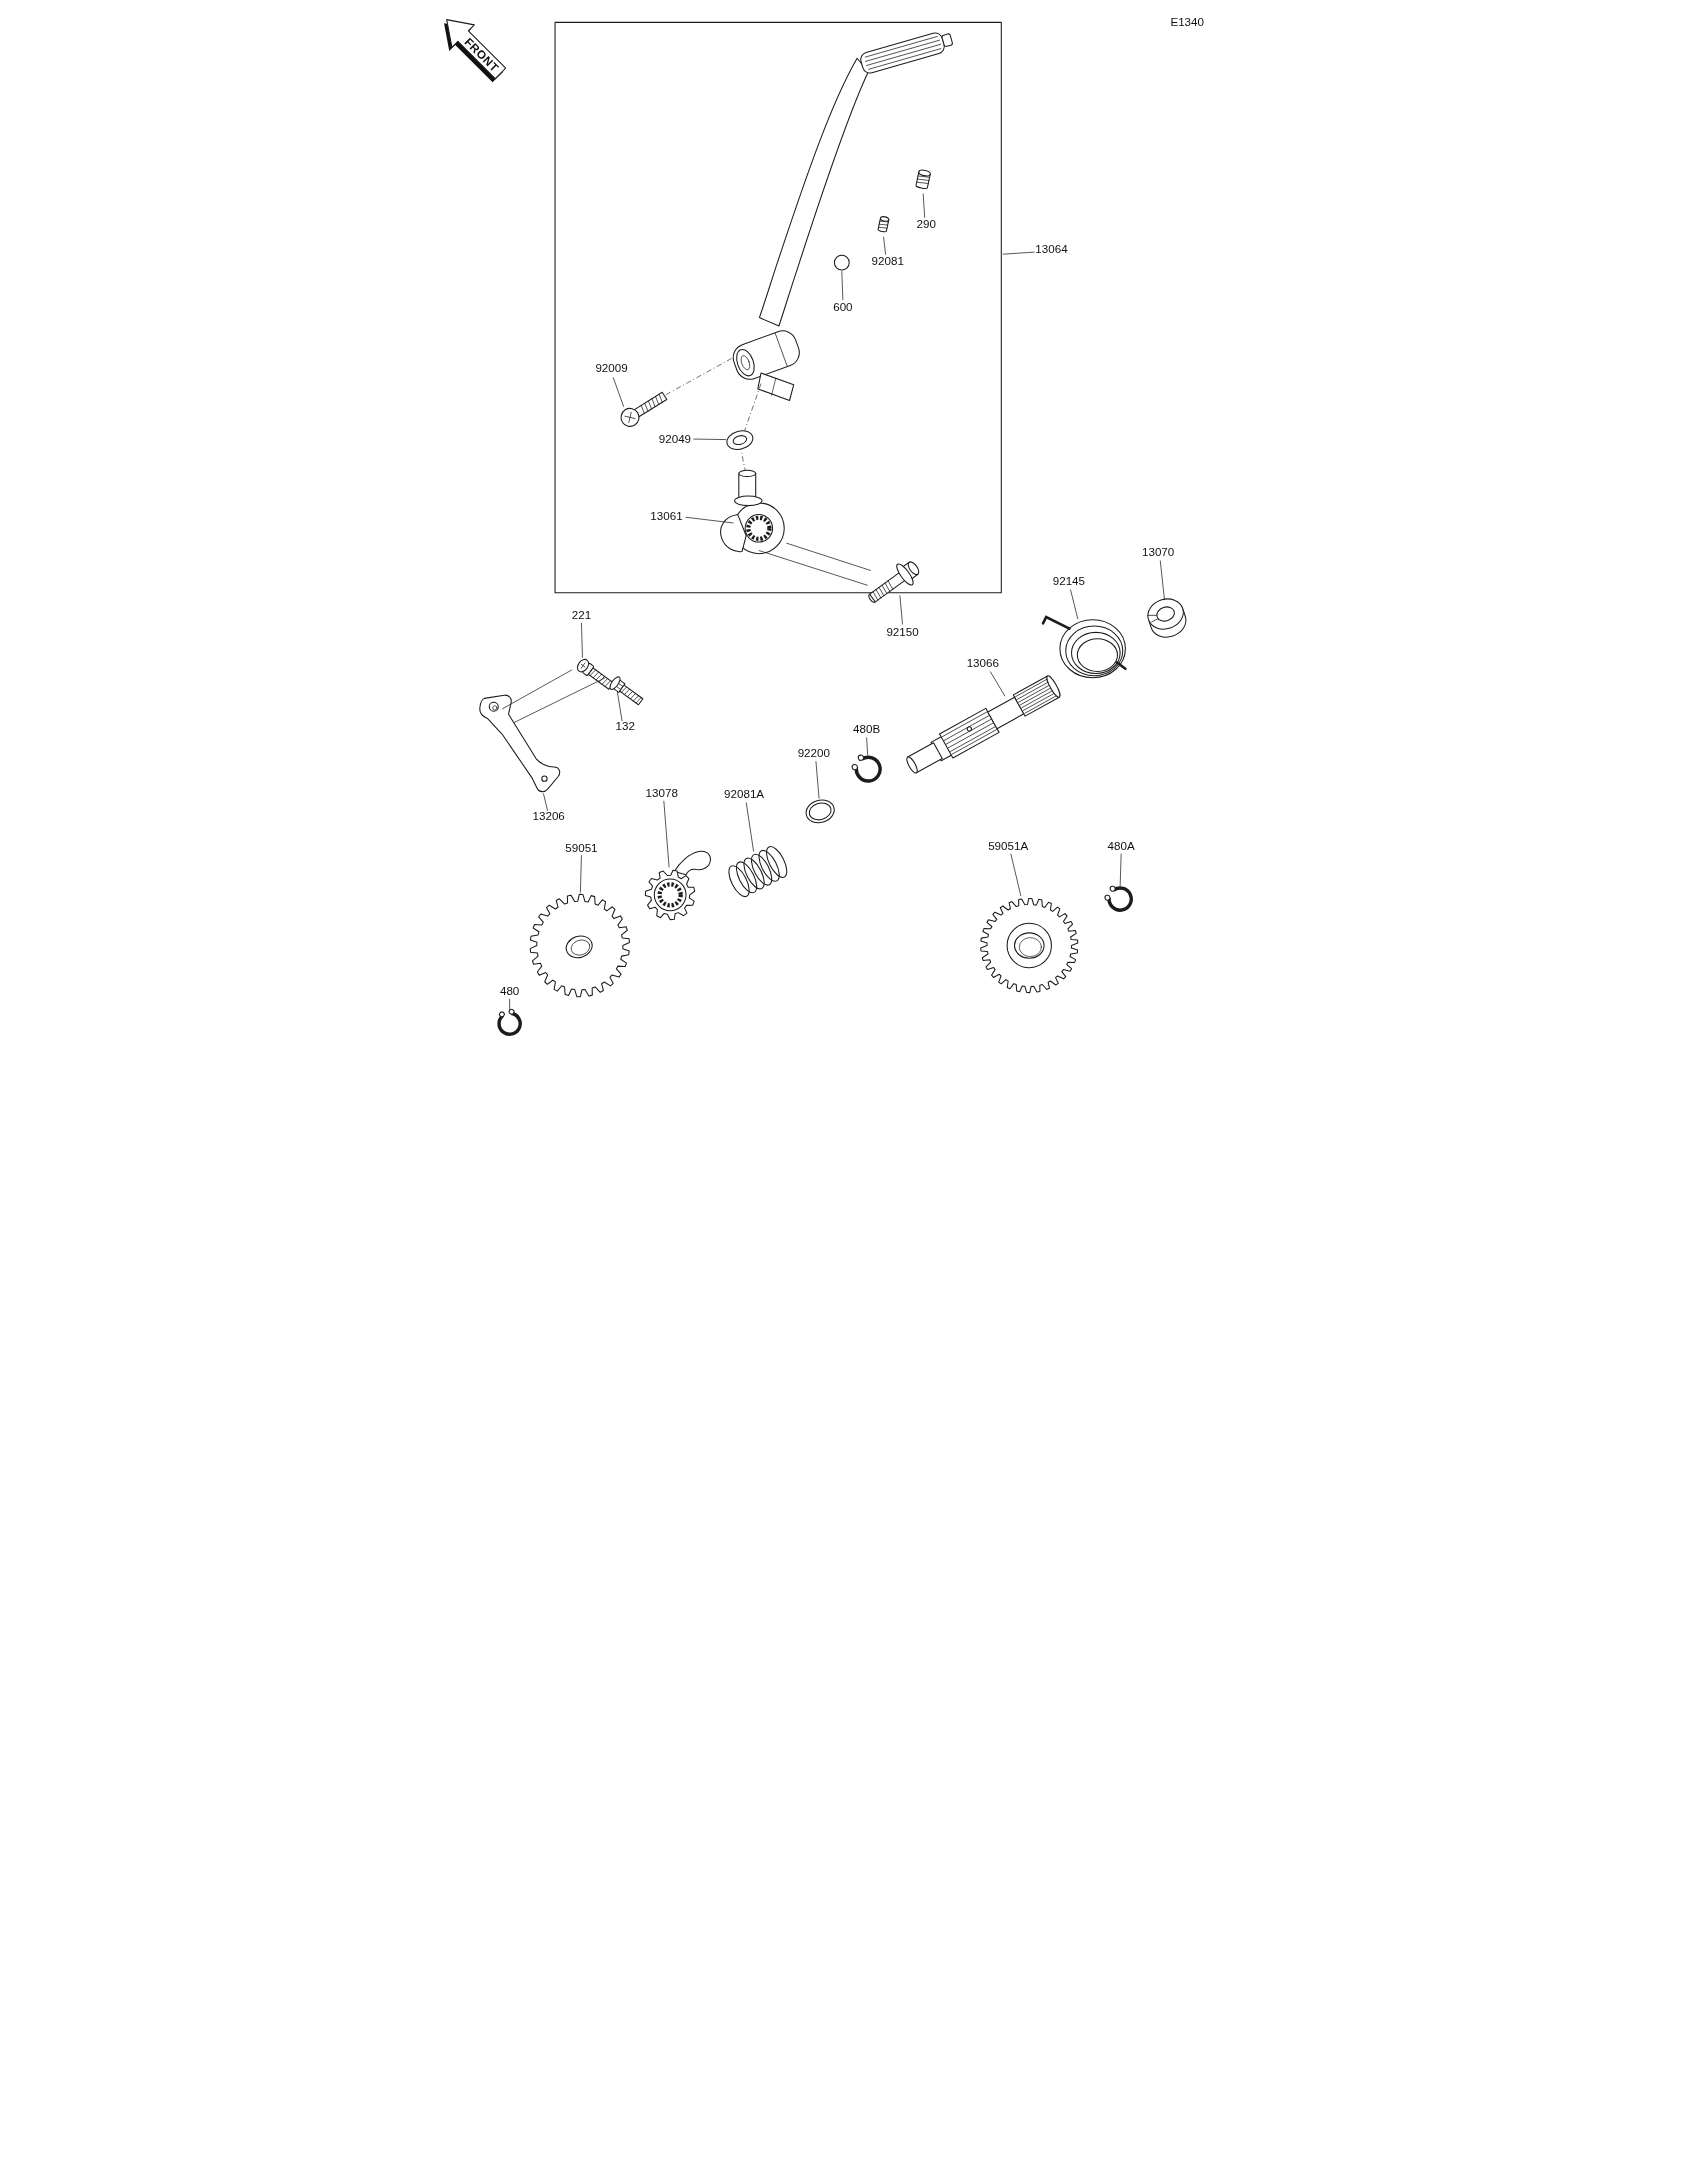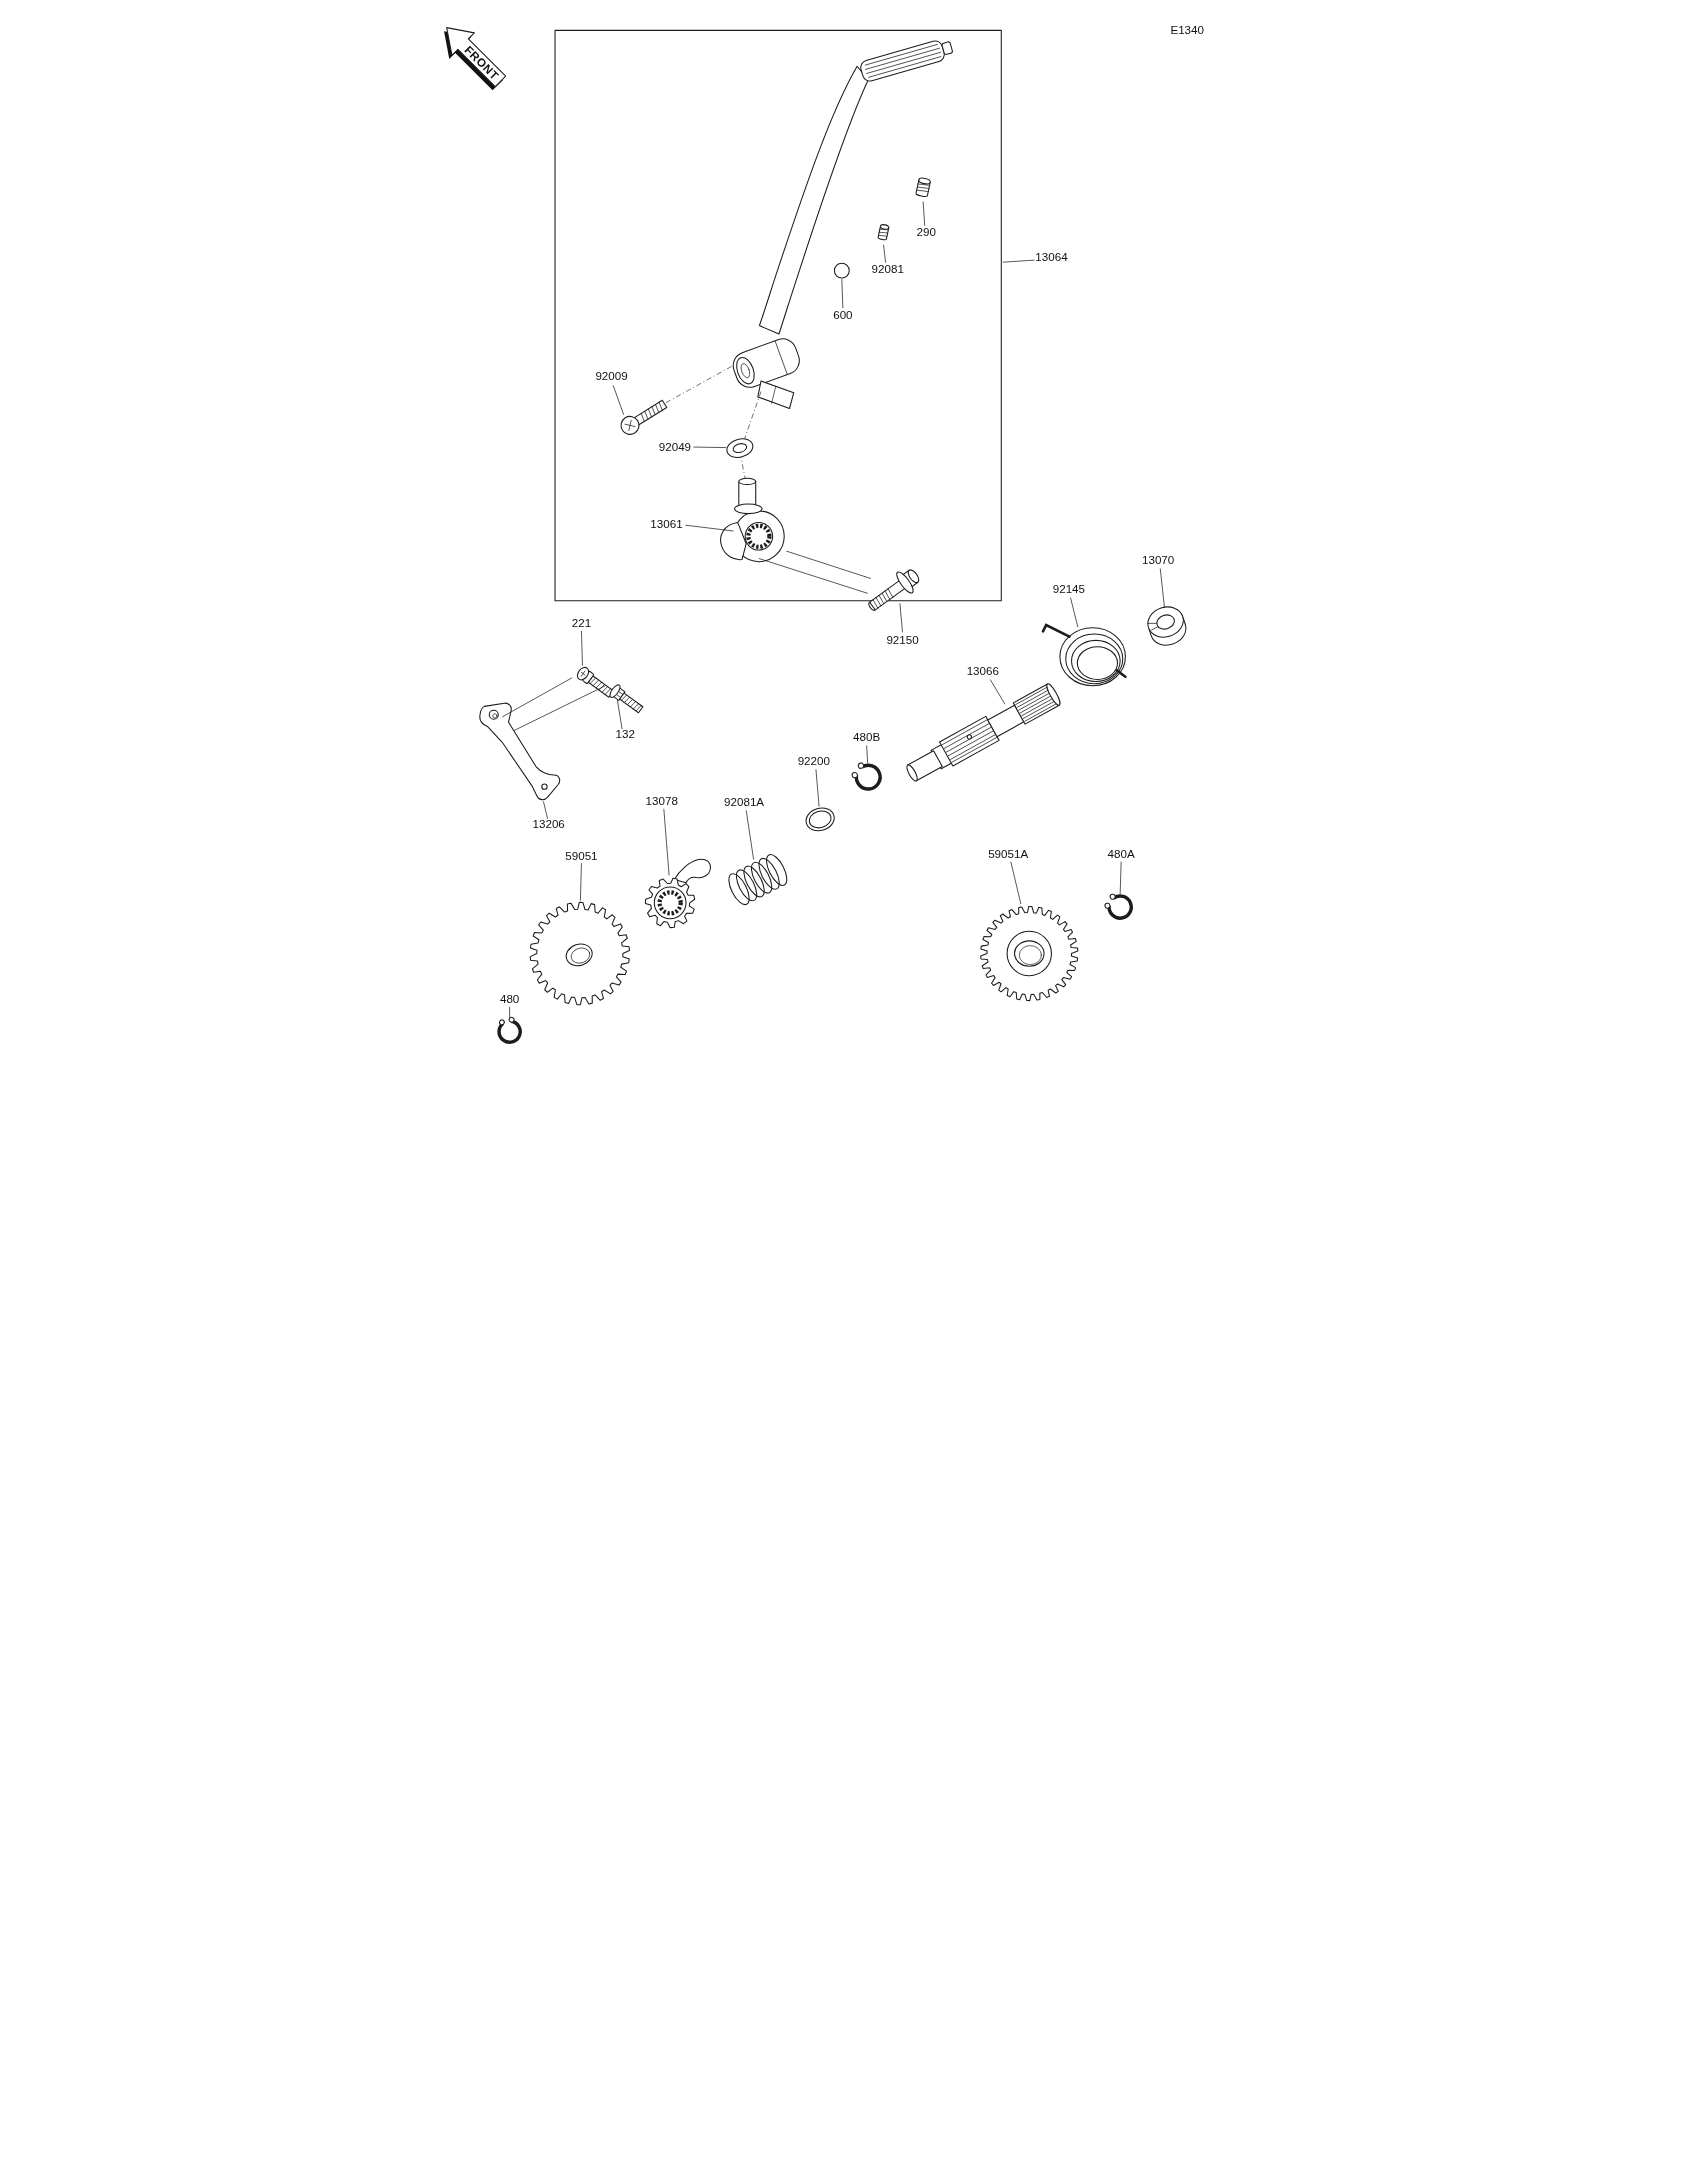--- a/index.html
+++ b/index.html
@@ -1,16 +1,16 @@
 <!DOCTYPE html>
 <html style="font-size:8.5px"><head>
 <meta charset="utf-8">
 <style>
   html,body { margin:0; padding:0; background:#ffffff; }
-  .page { width:845px; height:1092px; margin:8px auto; background:#ffffff; position:relative; }
+  .page { width:845px; height:1092px; margin:0 auto; background:#ffffff; position:relative; }
   svg { display:block; width:845px; height:1092px; }
   .ln  { fill:none; stroke:#1c1c1c; stroke-width:2; stroke-linecap:round; stroke-linejoin:round; }
   .fw  { fill:#ffffff; stroke:#1c1c1c; stroke-width:2; stroke-linejoin:round; }
   .thin{ stroke-width:1.3; }
   .lead{ fill:none; stroke:#1c1c1c; stroke-width:1.4; }
   .wire{ fill:none; stroke:#1c1c1c; stroke-width:5; stroke-linecap:round; }
   .ring{ fill:none; stroke:#1c1c1c; stroke-width:6.5; }
   .spline{ fill:none; stroke:#1c1c1c; stroke-width:8; stroke-dasharray:4.5 3.5; }
   .dash{ fill:none; stroke:#1c1c1c; stroke-width:1.2; stroke-dasharray:10 5 2 5; }
   .lbl { font-family:"Liberation Sans", sans-serif; font-size:22px; fill:#111111; text-anchor:middle; }

